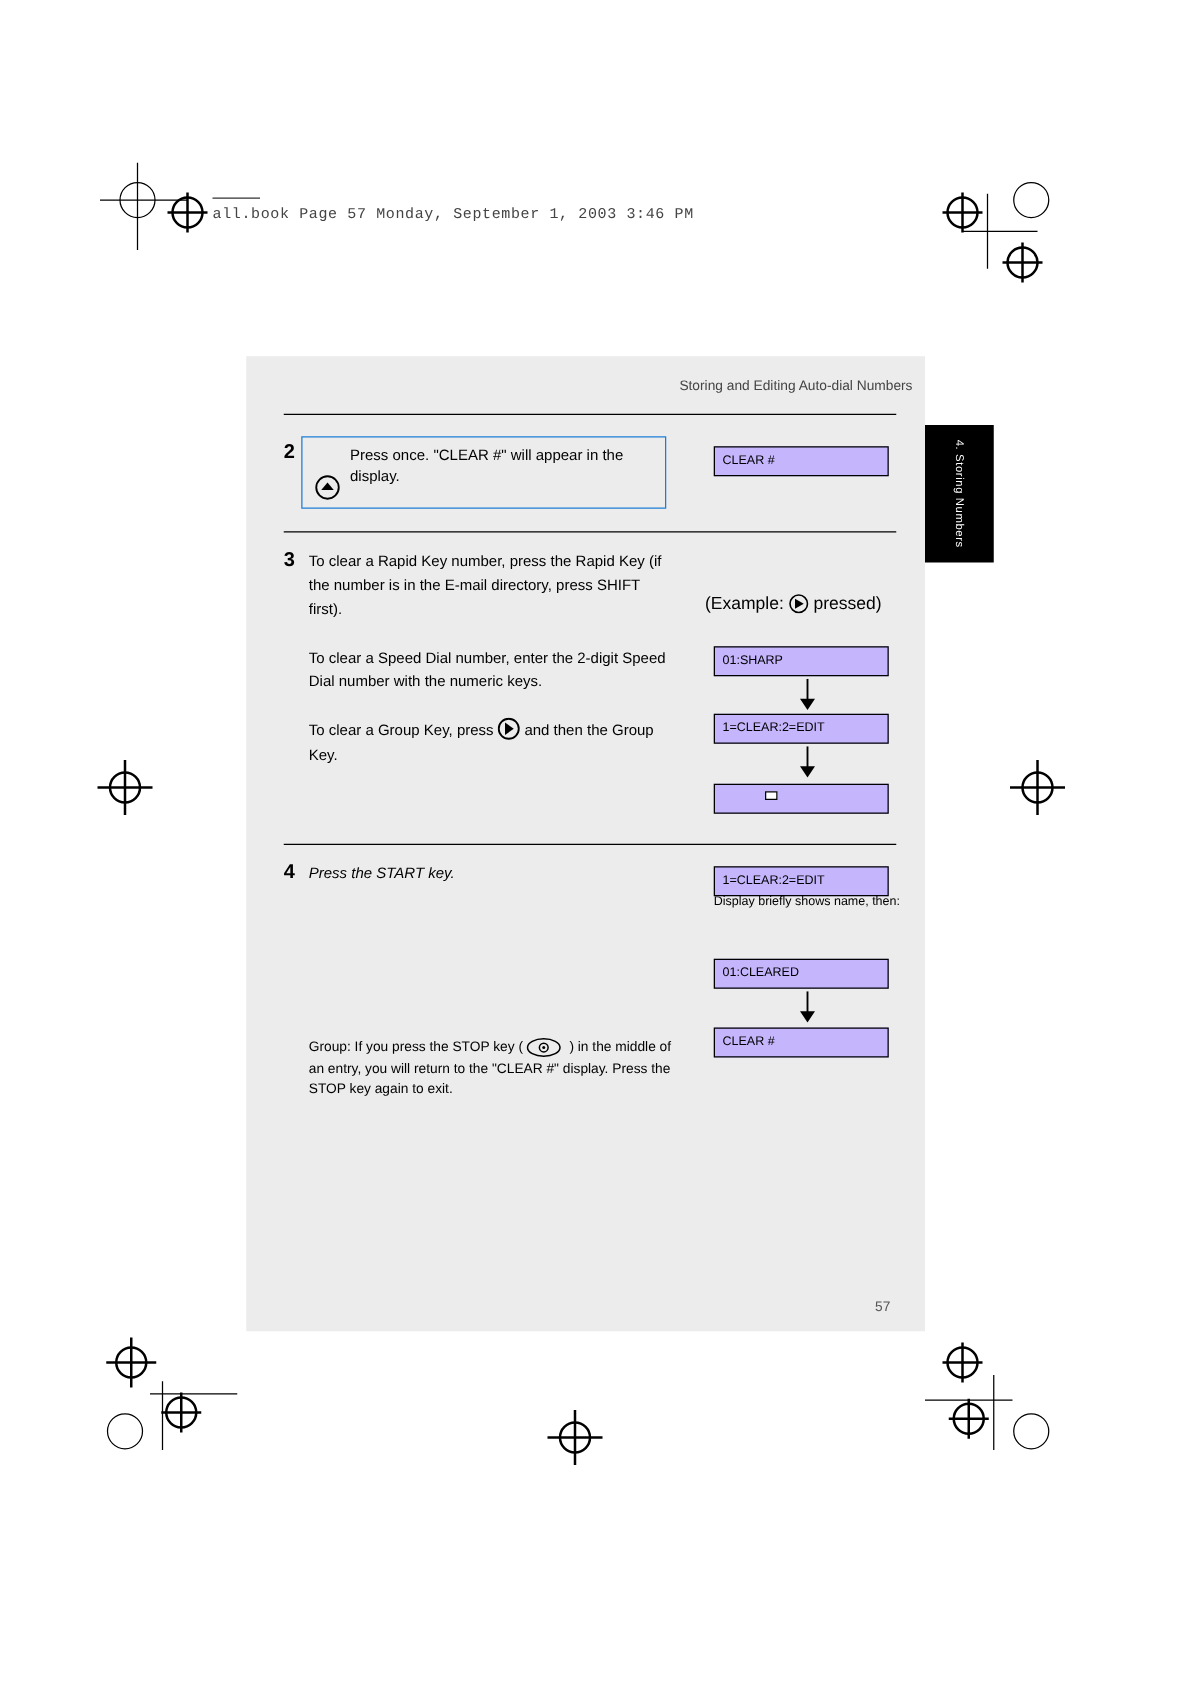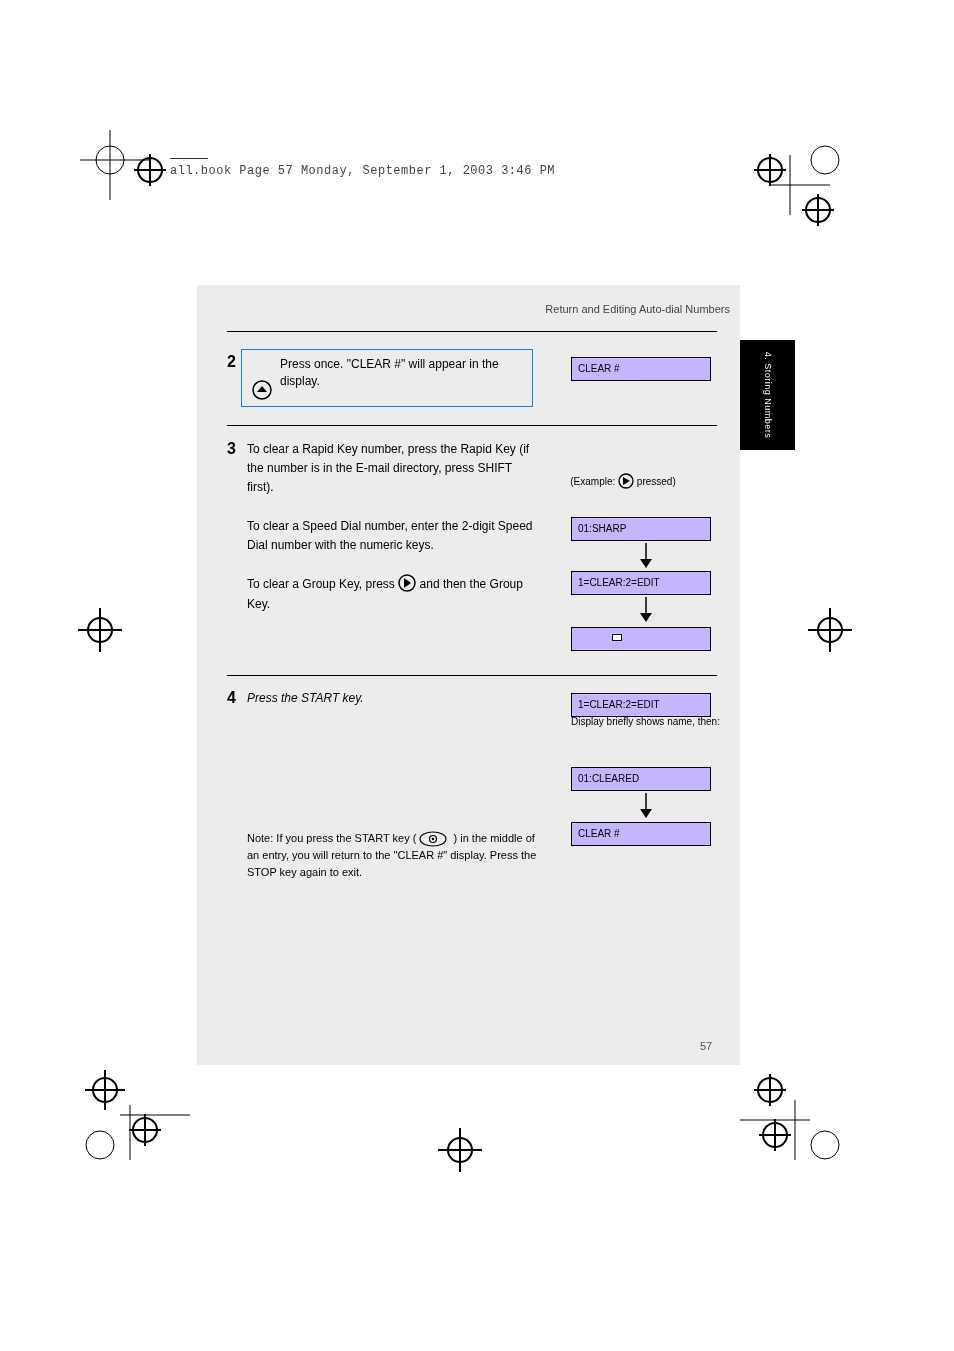--- a/index.html
+++ b/index.html
@@ -154,25 +154,25 @@
     position: absolute;
     left: 440px;
   }
   .da1 { top: 258px; }
   .da2 { top: 312px; }
   .da3 { top: 508px; }
 
   .side-caption1 {
     position: absolute;
     top: 188px;
-    left: 346px;
+    left: 367px;
     width: 160px;
-    font-size: 10px;
+    font-size: 14px;
     line-height: 1.3;
-    text-align: center;
+    text-align: left;
   }
   .side-caption1 .inline-icon { vertical-align: -4px; }
   .side-caption2 {
     position: absolute;
     top: 430px;
     left: 374px;
     width: 150px;
     font-size: 10px;
     line-height: 1.3;
   }
@@ -267,21 +267,21 @@
 
 <div class="hdr-line"></div>
 <div class="book-header">all.book  Page 57  Monday, September 1, 2003  3:46 PM</div>
 
 <div class="black-tab">
   <div class="tab-text">4. Storing Numbers</div>
 </div>
 
 <div class="page">
 
-  <div class="page-title-area">Return and Editing Auto-dial Numbers</div>
+  <div class="page-title-area">Storing and Editing Auto-dial Numbers</div>
 
   <div class="rule r1"></div>
 
   <div class="step-num s2">2</div>
   <div class="blue-box">
     <span>Press </span>
     <svg class="badge" width="20" height="20">
       <circle cx="10" cy="10" r="9" fill="none" stroke="#000" stroke-width="1.5"></circle>
       <path d="M5 12 L10 6 L15 12 Z" fill="#000"></path>
     </svg>
@@ -335,21 +335,21 @@
   <div class="disp-box db5">1=CLEAR:2=EDIT</div>
   <div class="side-caption2">Display briefly shows name, then:</div>
   <div class="disp-box db6">01:CLEARED</div>
   <svg class="down-arrow da3" width="18" height="26">
     <line x1="9" y1="0" x2="9" y2="18" stroke="#000" stroke-width="1.5"></line>
     <path d="M3 16 L9 25 L15 16 Z" fill="#000"></path>
   </svg>
   <div class="disp-box db7">CLEAR #</div>
 
   <div class="step4-note">
-    <span>Note: If you press the START key (</span>
+    <span>Group: If you press the STOP key (</span>
     <svg class="stop-icon" width="28" height="16">
       <ellipse cx="14" cy="8" rx="13" ry="7" fill="none" stroke="#000" stroke-width="1.2"></ellipse>
       <circle cx="14" cy="8" r="3.5" fill="none" stroke="#000" stroke-width="1.2"></circle>
       <circle cx="14" cy="8" r="1.2" fill="#000"></circle>
     </svg>
     <span>) in the middle of an entry, you will return to the "CLEAR #" display. Press the STOP key again to exit.</span>
   </div>
 
 </div>
 

